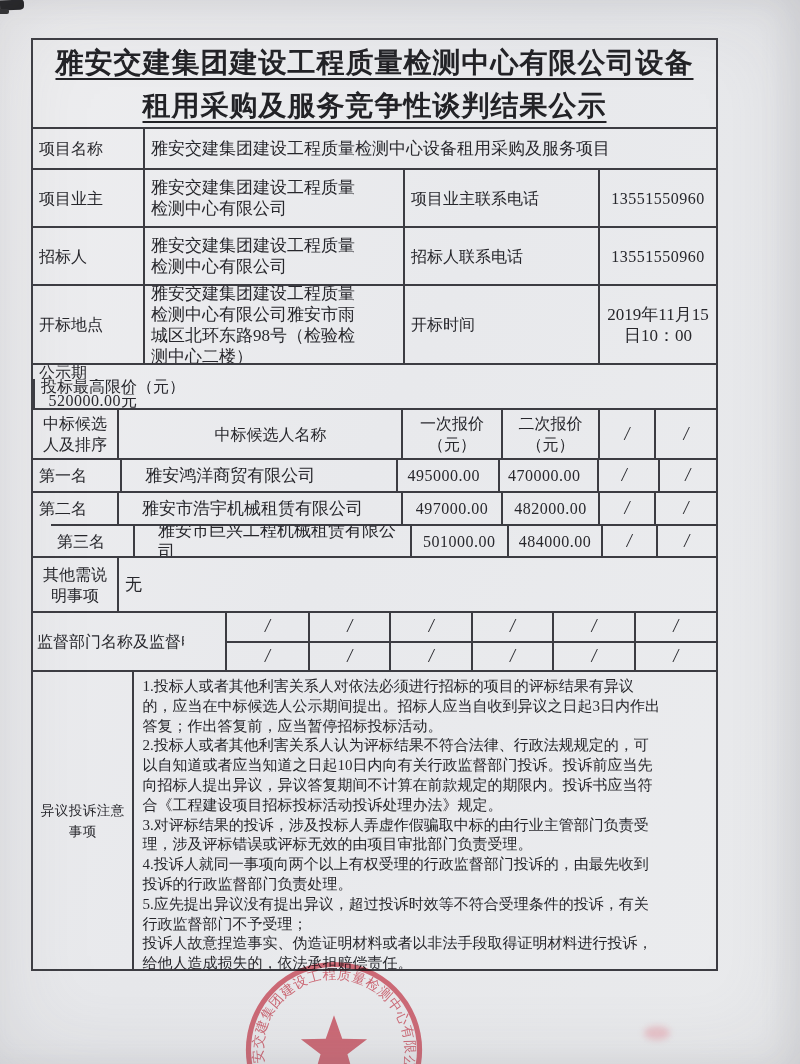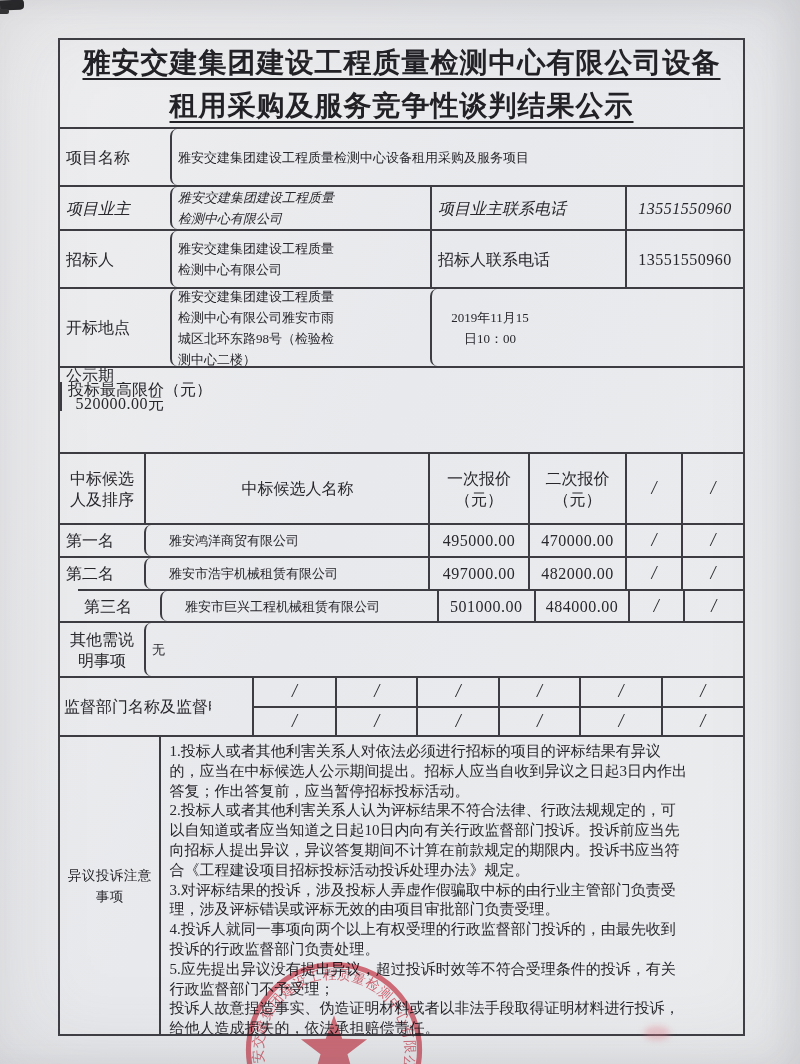--- a/index.html
+++ b/index.html
@@ -16,50 +16,50 @@
   }
   .page{position:relative;width:800px;height:1064px;}
   .vignette{position:absolute;inset:0;pointer-events:none;
     box-shadow:inset 0 0 90px rgba(120,120,130,.18), inset -14px 0 28px rgba(100,100,110,.10);}
   .corner-mark{position:absolute;left:0;top:0;width:24px;height:10px;background:#1c1c1e;
     border-radius:0 3px 4px 0;transform:rotate(-2deg);}
   .corner-mark2{position:absolute;left:0;top:9px;width:9px;height:5px;background:#2a2a2c;border-radius:0 2px 2px 0;}
   .smudge{position:absolute;left:644px;top:1026px;width:26px;height:14px;border-radius:50%;
     background:rgba(228,120,135,.35);filter:blur(3px);}
 
-  .tbl{position:absolute;left:58px;top:38px;width:687px;border:2px solid var(--bc);
+  .tbl{position:absolute;left:31px;top:38px;width:687px;border:2px solid var(--bc);
     box-sizing:border-box;background:rgba(255,255,255,.06);}
   .row{display:flex;box-sizing:border-box;border-top:2px solid var(--bc);align-items:stretch;}
   .row:first-child{border-top:none;}
   .cell{box-sizing:border-box;border-left:2px solid var(--bc);display:flex;align-items:center;
     overflow:hidden;font-size:16px;line-height:21px;}
   .cell:first-child{border-left:none;}
   .left{justify-content:flex-start;text-align:left;padding:2px 6px;}
   .center{justify-content:center;text-align:center;padding:2px 2px;}
   .pre{white-space:pre-line;}
 
   .h-title{height:87px;}
-  .h-r1{height:58px;} .h-r2{height:44px;font-style:italic;} .h-r3{height:58px;} .h-r4{height:79px;}
-  .h-r5{height:45px;flex-direction:column;} .h-r6{height:71px;margin-top:41px;}
-  .h-c1{height:33px;} .h-c2{height:33px;} .h-c3{height:32px;margin-left:18px;}
+  .h-r1{height:41px;} .h-r2{height:58px;} .h-r3{height:58px;} .h-r4{height:79px;}
+  .h-r5{height:45px;flex-direction:column;} .h-r6{height:50px;}
+  .h-c1{height:33px;gap:8px;} .h-c2{height:33px;} .h-c3{height:32px;margin-left:18px;}
   .h-r10{height:55px;} .h-r11{height:59px;gap:41px;} .h-r12{height:299px;} .h-r13{height:82px;}
 
   .w110{width:110px;} .w260{width:260px;} .w195{width:195px;} .w118{width:118px;}
   .w573{width:573px;} .w84{width:84px;} .w284{width:284px;padding-left:23px;} .w100{width:100px;}
   .w97{width:97px;} .w56{width:56px;} .w62{width:62px;}
   .w160{width:160px;} .w523{width:523px;} .w108{width:108px;} .w575{width:634px;}
   .w683{width:683px;} .w87{width:87px;} .w88{width:88px;}
 
   .doc-title{width:100%;text-align:center;font-family:"Liberation Sans","DejaVu Sans",sans-serif;
     font-weight:700;font-size:28px;line-height:43px;letter-spacing:1px;color:#222226;
     text-decoration:underline;text-decoration-thickness:2px;text-underline-offset:6px;
     white-space:pre-line;}
   .title-row{justify-content:center;align-items:center;display:flex;}
 
-  .val{font-size:13px;border-radius:7px;}
+  .val{font-size:17px;}
   .num{font-size:16px;letter-spacing:.5px;}
   .slash{font-size:18px;font-style:italic;}
   .sup-label{font-size:16px;white-space:nowrap;padding-left:4px;}
   .sup-right{flex-direction:column;padding:0;align-items:stretch;}
   .sub{display:flex;flex:1;align-items:stretch;}
   .sub + .sub{border-top:2px solid var(--bc);}
   .sub .cell{height:auto;}
   .obj-label{font-size:13.5px;letter-spacing:.5px;}
   .obj-text{font-size:15px;line-height:19.8px;align-items:flex-start;padding:5px 8px 2px 8px;
     text-align:left;white-space:pre-line;}
@@ -103,20 +103,21 @@
       <div class="cell left w195">招标人联系电话</div>
       <div class="cell center w118 num">13551550960</div>
     </div>
 
     <div class="row h-r4">
       <div class="cell left w110">开标地点</div>
       <div class="cell left w260 val pre">雅安交建集团建设工程质量
 检测中心有限公司雅安市雨
 城区北环东路98号（检验检
 测中心二楼）</div>
+      <div class="cell left w195">开标时间</div>
       <div class="cell center w118 val pre">2019年11月15
 日10：00</div>
     </div>
 
     <div class="row h-r5">
       <div class="cell left w110">公示期</div>
       <div class="cell left w195">投标最高限价（元）</div>
       <div class="cell center w118 num">520000.00元</div>
     </div>
 

